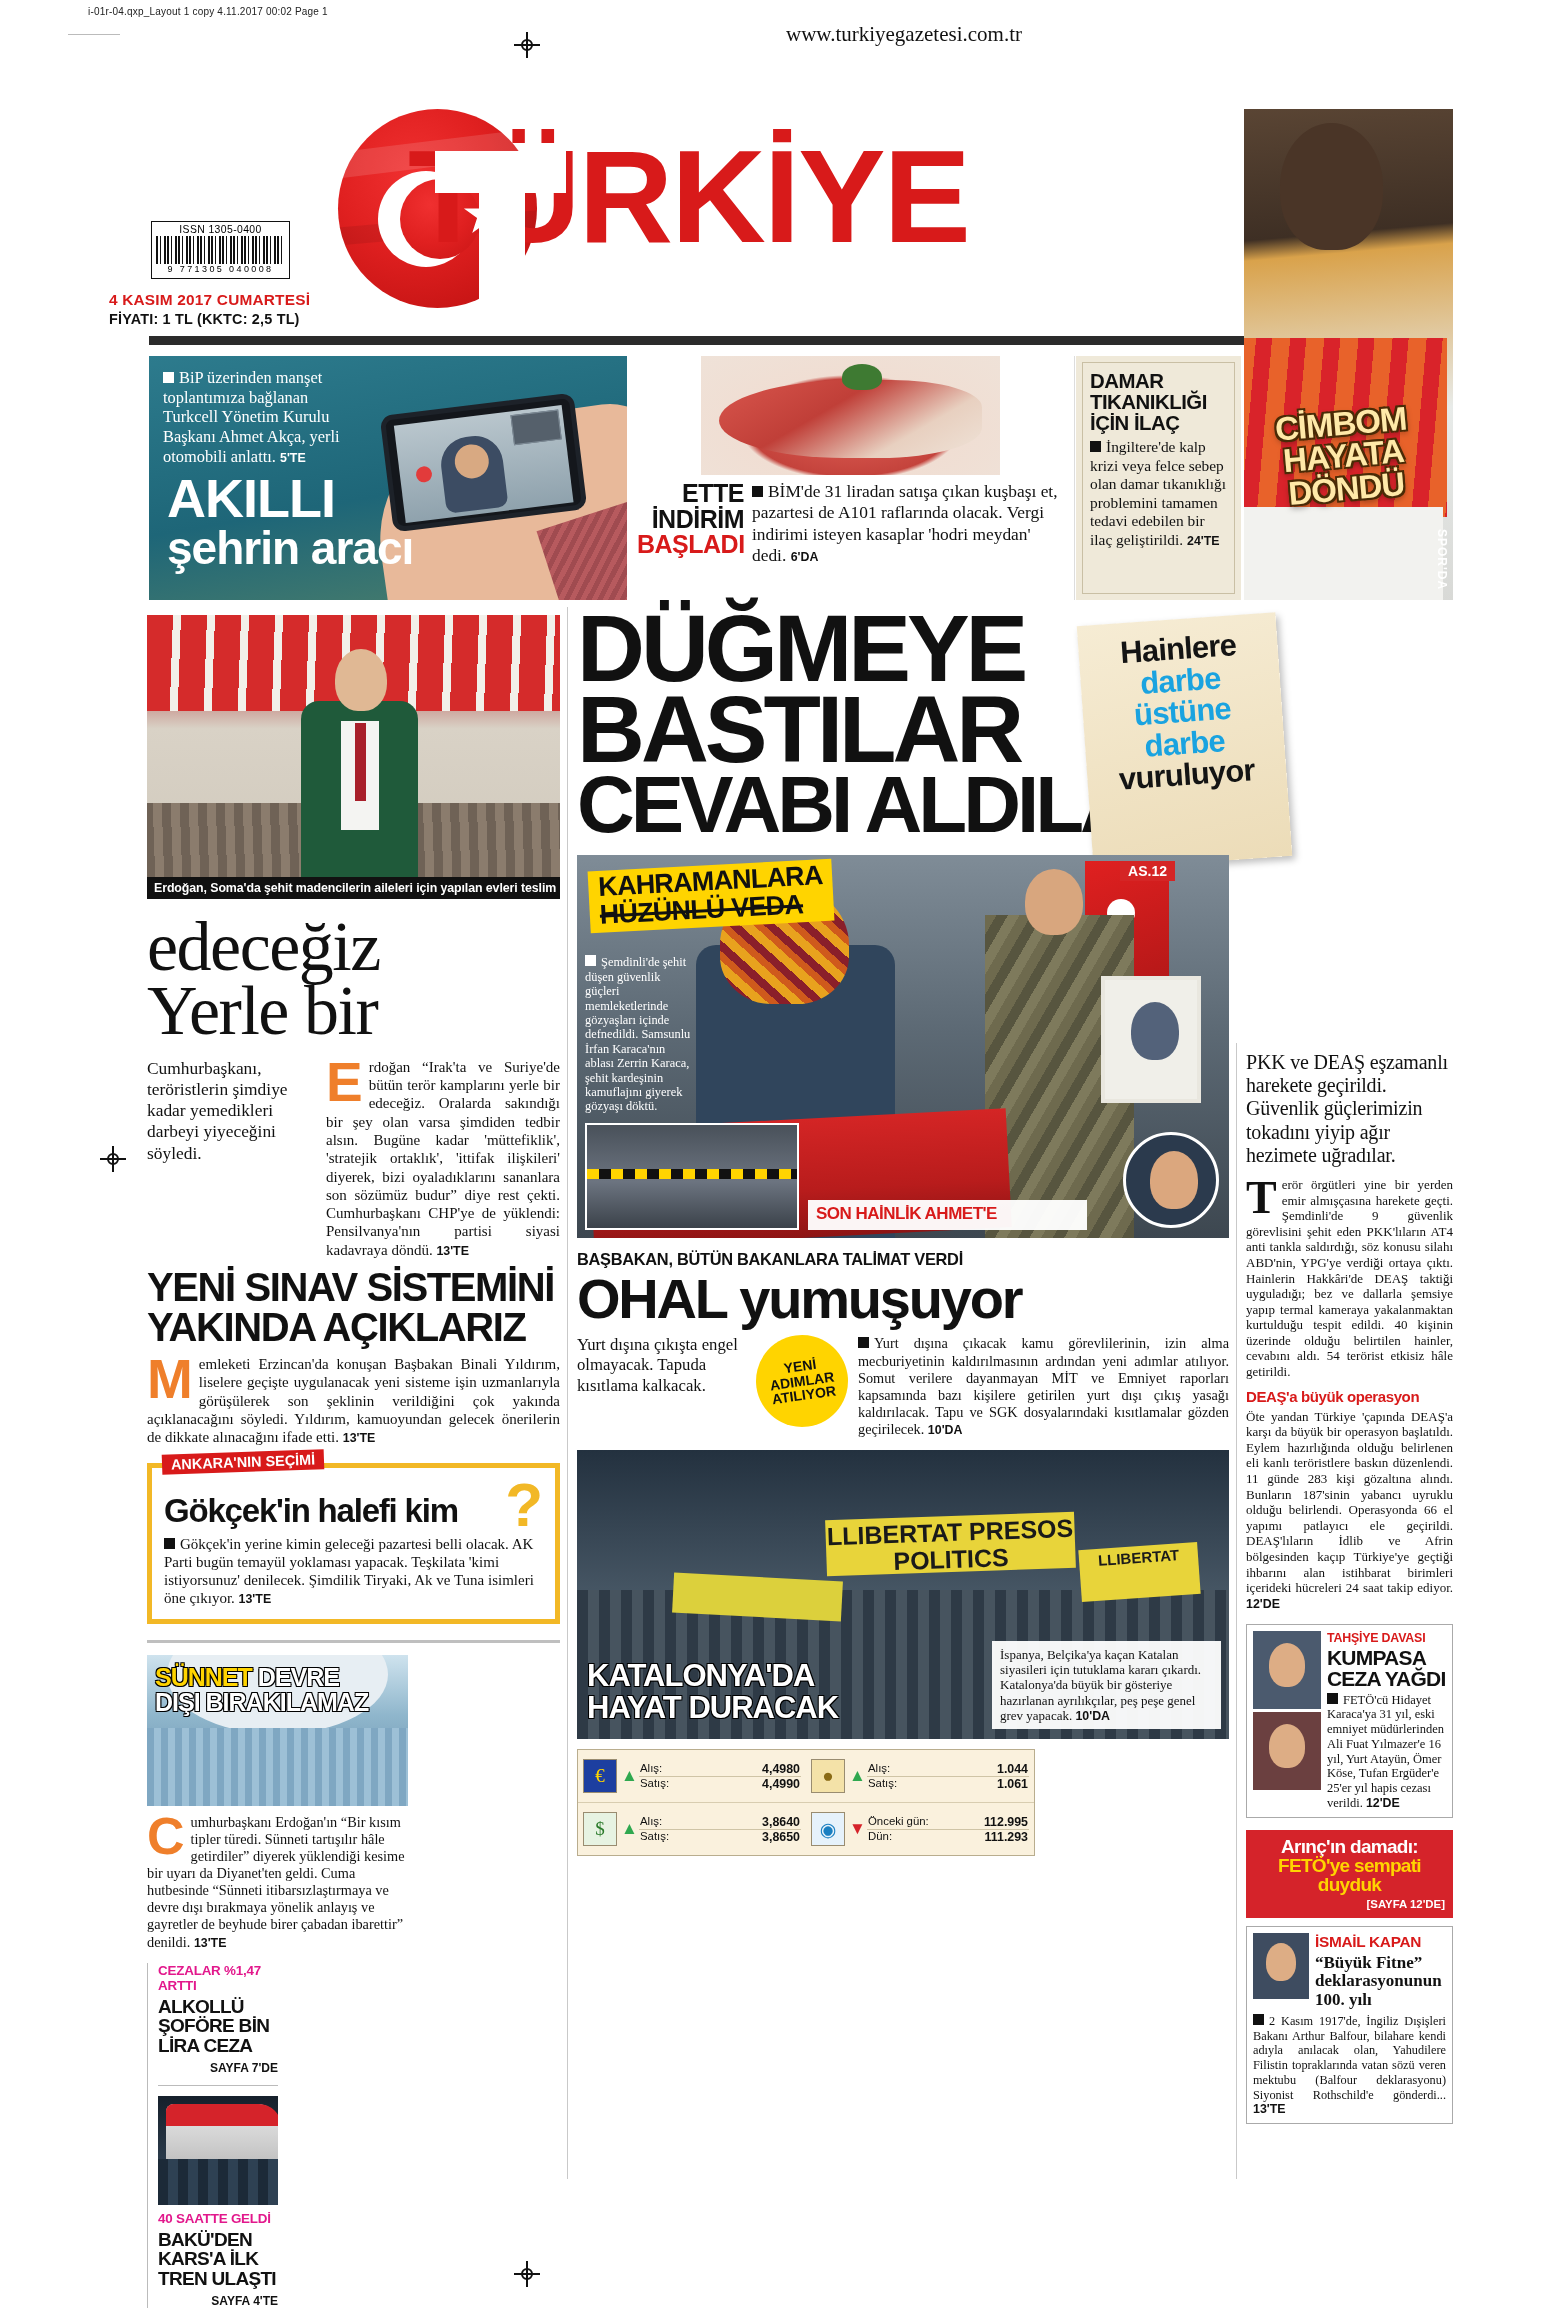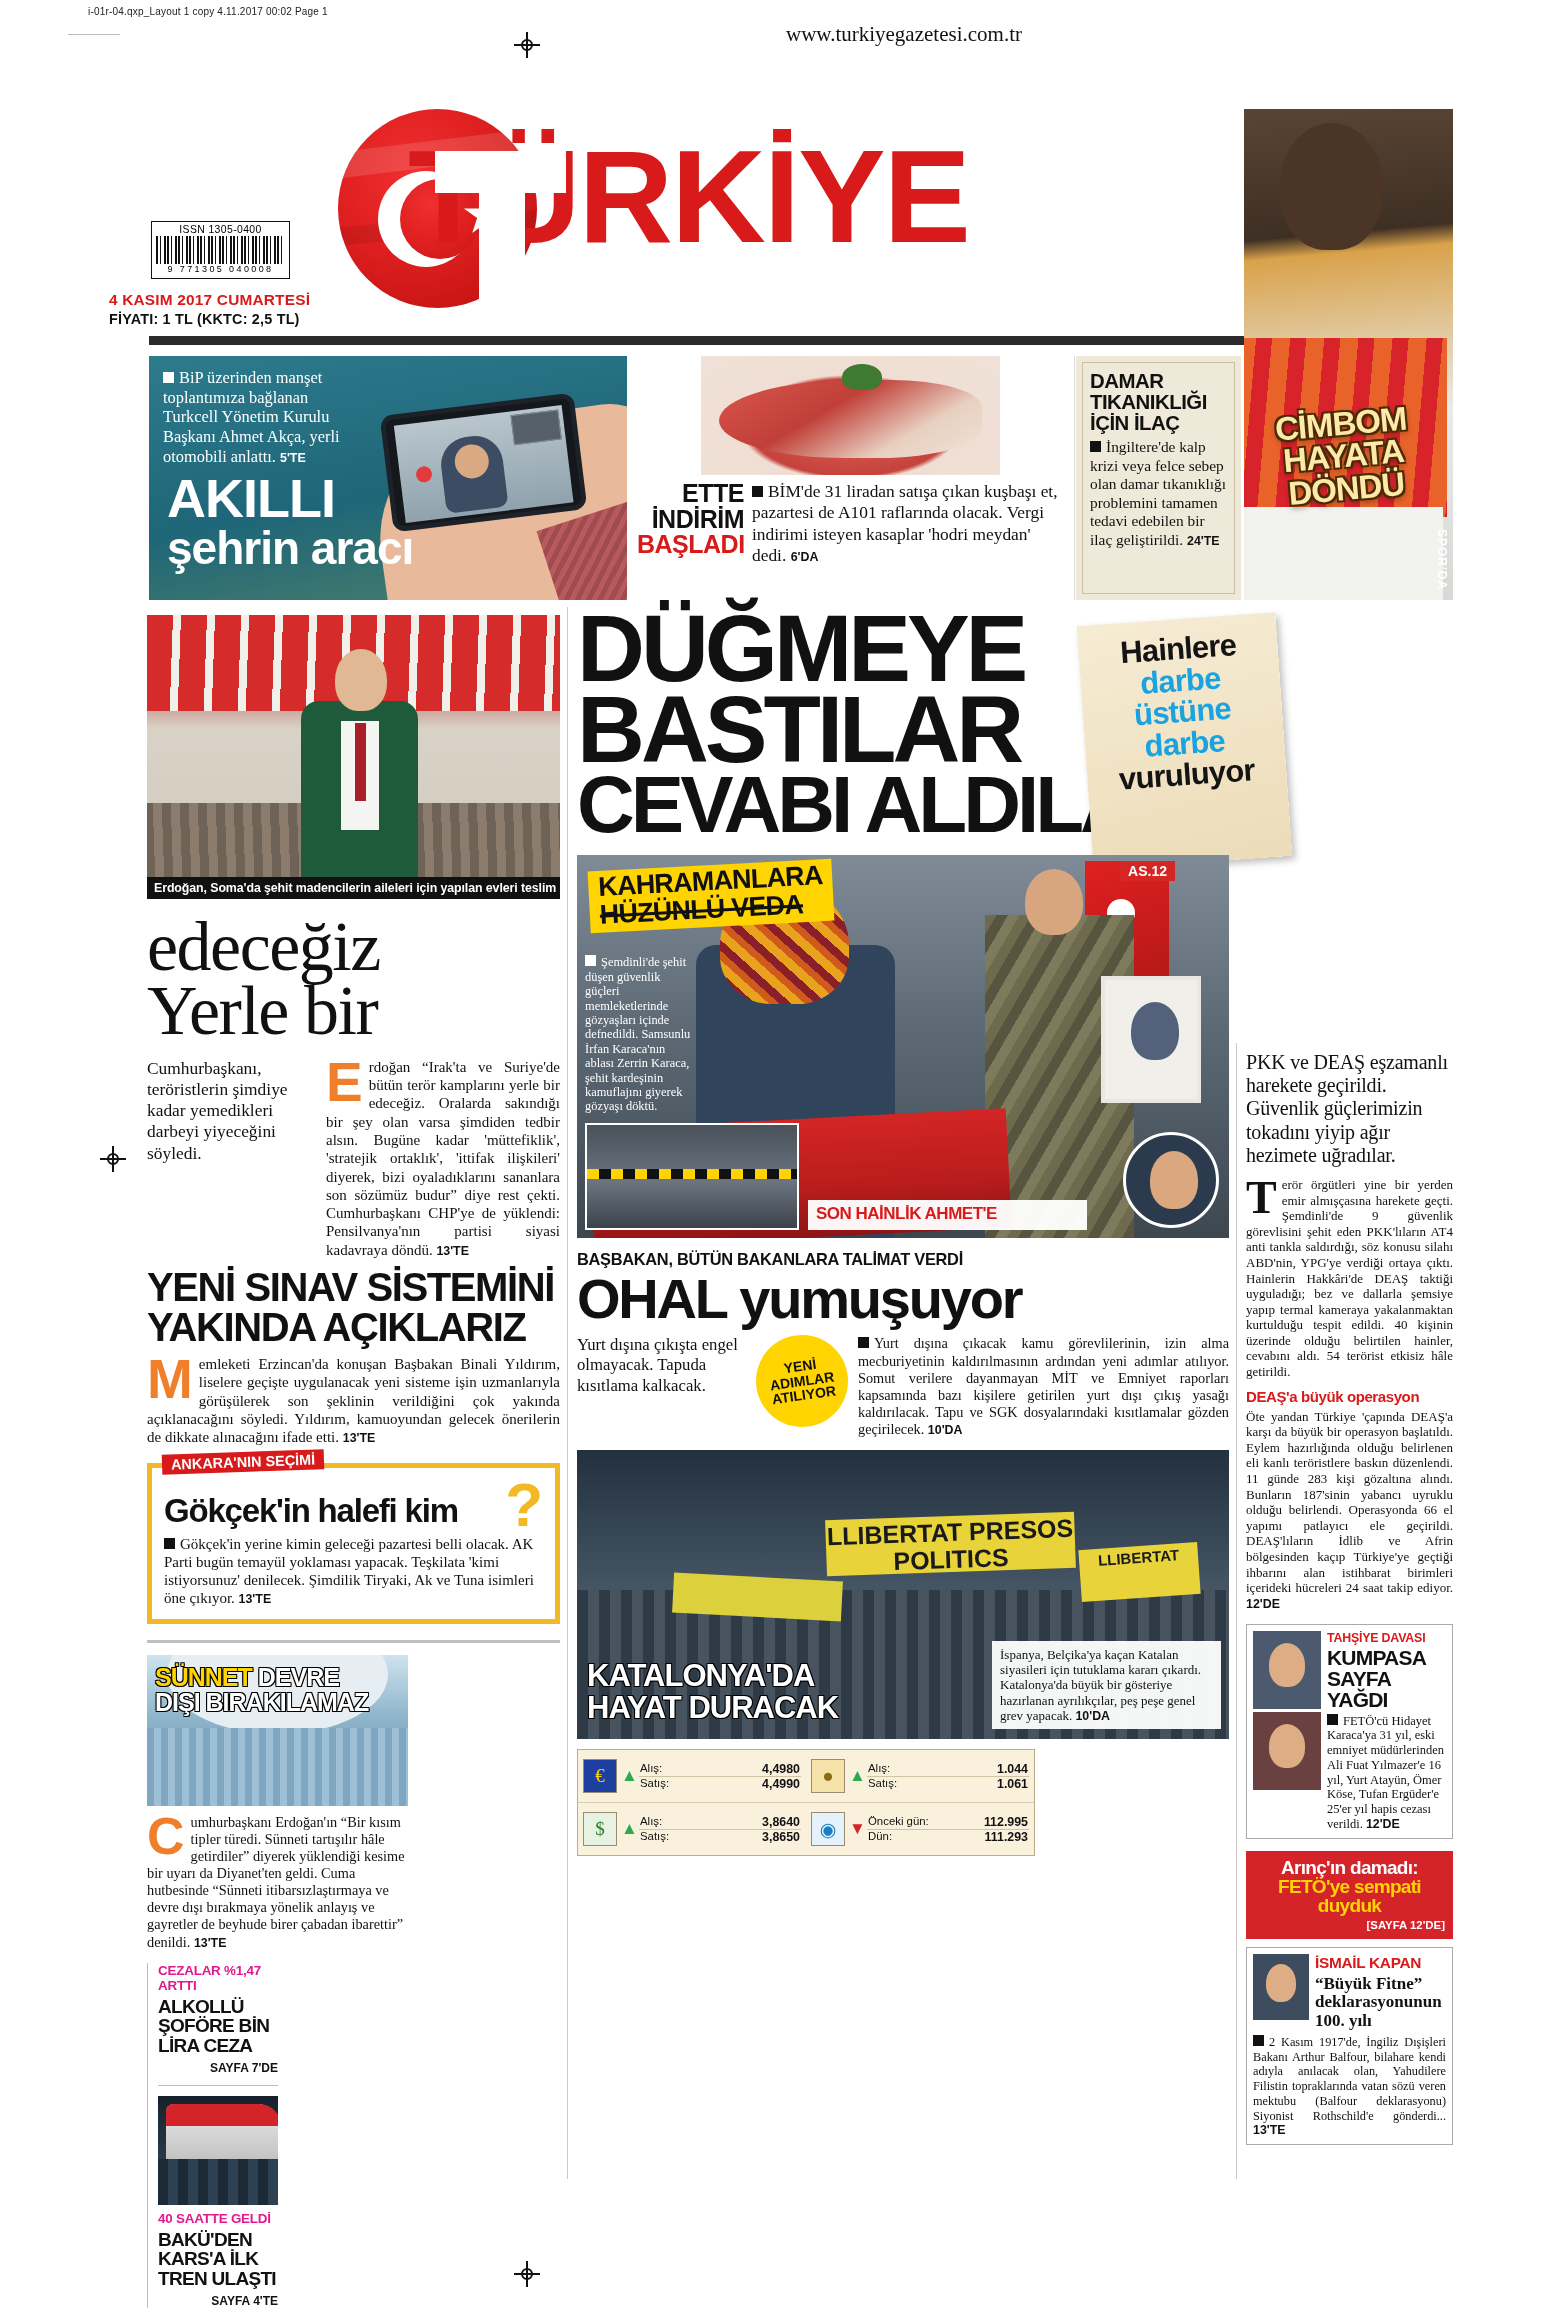--- a/index.html
+++ b/index.html
@@ -628,21 +628,21 @@
       <span class="pg-ref">12'DE</span>
     </div>
 
     <div class="tah-box">
       <div class="tah-photos">
         <div class="tah-ph"></div>
         <div class="tah-ph b"></div>
       </div>
       <div class="tah-right">
         <div class="tah-kicker">TAHŞİYE DAVASI</div>
-        <div class="tah-h">KUMPASA SAYFA YAĞDI</div>
+        <div class="tah-h">KUMPASA CEZA YAĞDI</div>
         <div class="tah-b">
           <span class="sq sq-dark"></span><span>FETÖ'cü Hidayet Karaca'ya 31 yıl, eski emniyet müdürlerinden Ali Fuat Yılmazer'e 16 yıl, Yurt Atayün, Ömer Köse, Tufan Ergüder'e 25'er yıl hapis cezası verildi.</span>
           <span class="pg-ref">12'DE</span>
         </div>
       </div>
     </div>
 
     <div class="arinc-box">
       <div class="arinc-h1">Arınç'ın damadı:</div>
       <div class="arinc-h2">FETÖ'ye sempati duyduk</div>

